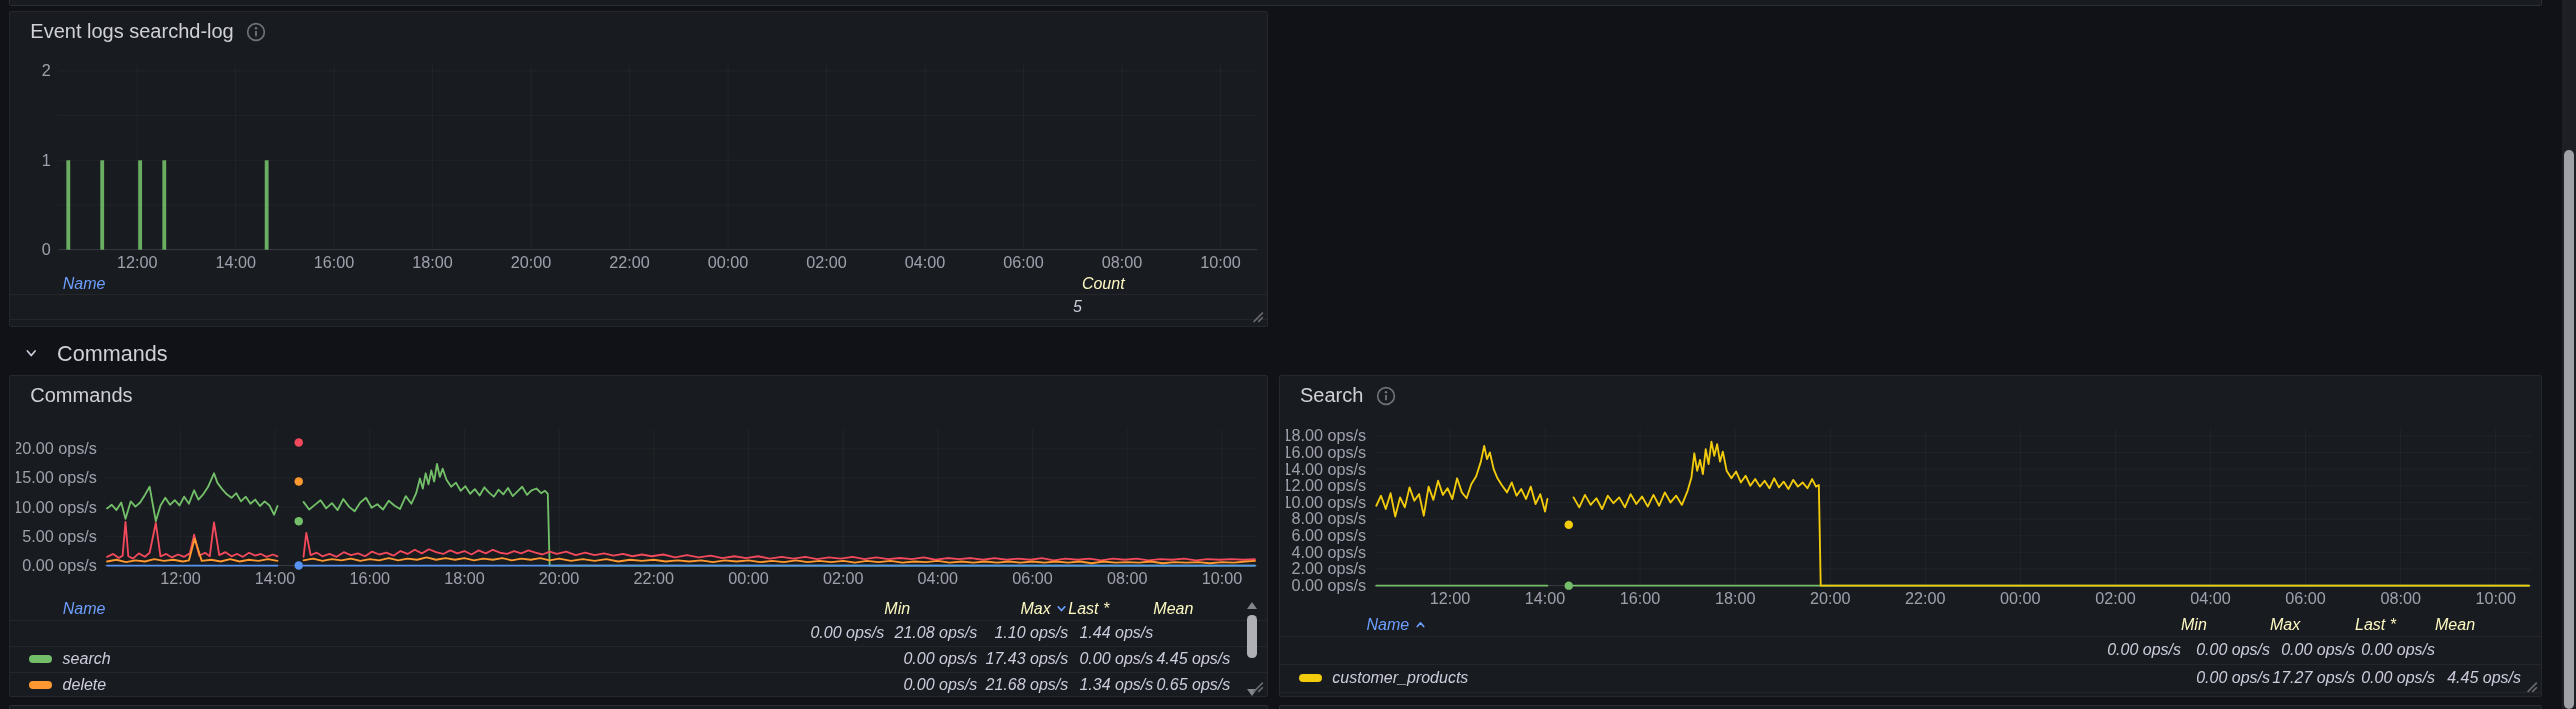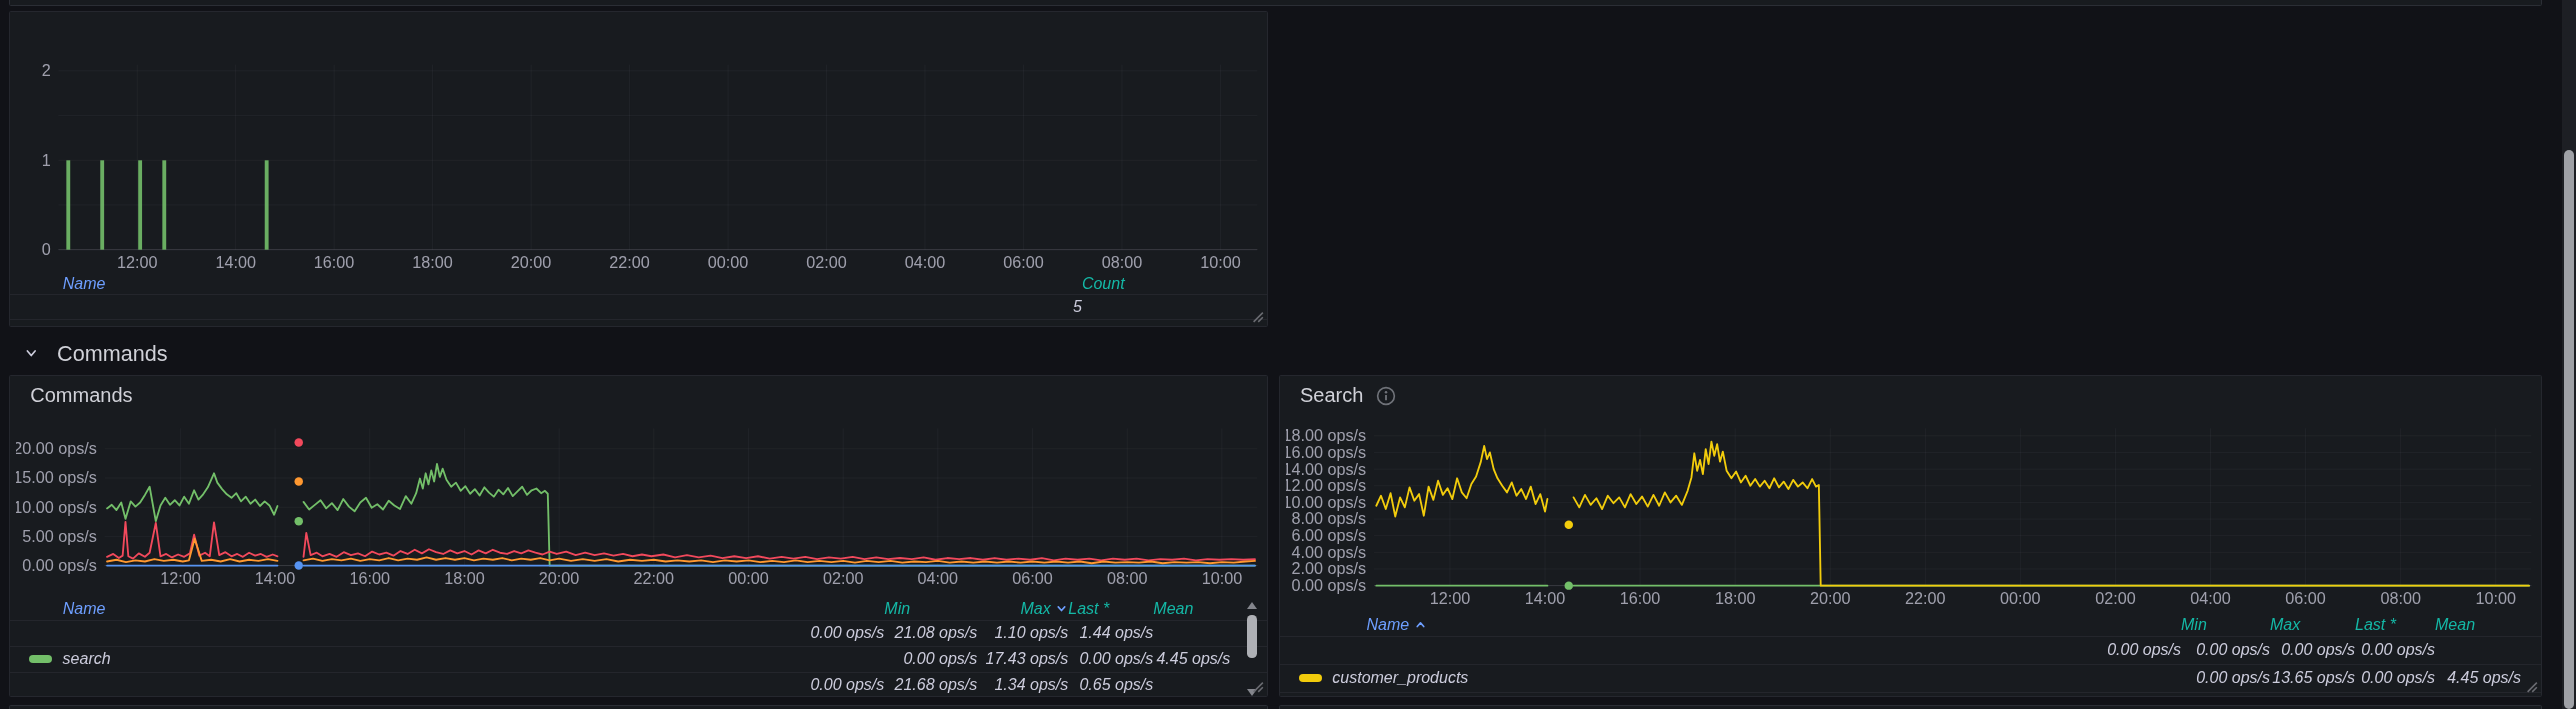--- a/index.html
+++ b/index.html
@@ -17,21 +17,21 @@
   .panel-title { font-size:20px; font-weight:500; color:#d0d1d8; white-space:nowrap; cursor:pointer; }
   .info-icon { display:inline-flex; width:20px; height:20px; opacity:.75; cursor:pointer; }
   .chart { position:absolute; left:6.2px; right:5.4px; }
   
   .legend { position:absolute; left:0; right:0; font-size:16px; }
   .lrow { display:grid; align-items:center;font-style:italic; }
   .divider-top { border-top:0.8px solid #24262c; }
   .lhead { color:#6e9fff; font-weight:500; }
   .lhead .sortable { cursor:pointer; display:inline-flex; align-items:center; gap:4.6px; }
   .cnum { text-align:right; white-space:nowrap; color:#ccccdc; }
-  .lhead .cnum { color:#14b8a6; }
+  .lhead .cnum { color:#fef9c3; }
   .namecell { display:flex; align-items:center; white-space:nowrap; overflow:hidden; }
   .sw { display:inline-block; width:23px; height:7.7px; border-radius:4.6px; margin-right:10.8px; flex:none; cursor:pointer; }
   .series-name { cursor:pointer; }
   
   .legend-simple .lrow { grid-template-columns:minmax(0,1fr) 170px; padding:0 15.4px 0 18.5px; height:25px; }
   .legend-simple .lrow.lhead { height:21.6px; }
   .legend-simple .lhead .name-h { padding-left:34px; }
   
   .legend-stats .lrow { padding-left:18.5px; }
   .commands-legend .lrow { grid-template-columns:minmax(0,1fr) 93px 91px 85px 77px; padding-right:37px; height:26px; }
@@ -54,20 +54,30 @@
   .tri-down { position:absolute; bottom:1.5px; left:0.8px; width:0; height:0; border-left:5.4px solid transparent; border-right:5.4px solid transparent; border-top:7.7px solid #84868d; cursor:pointer; }
   .mini-thumb { position:absolute; top:15.4px; left:1.5px; width:9.3px; height:43px; border-radius:4.6px; background:#aeb0b5; cursor:pointer; }
   .resize-handle { position:absolute; right:3.1px; bottom:2.3px; width:15.4px; height:15.4px; cursor:nwse-resize; }
 </style>
 </head>
 <body>
 
 <div class="sliver" style="left:9.3px; top:-17px; width:2533px; height:23px;"></div>
 
 <section class="panel" style="left:9.3px; top:10.8px; width:1259px; height:316px;">
+  <div class="panel-header">
+    <span class="panel-title">Event logs searchd-log</span>
+    <span class="info-icon">
+      <svg viewBox="0 0 22 22" width="20" height="20">
+          <circle cx="11" cy="11" r="9.2" fill="none" stroke="#8d9097" stroke-width="1.8"></circle>
+          <line x1="11" y1="10" x2="11" y2="15.6" stroke="#8d9097" stroke-width="2"></line>
+          <circle cx="11" cy="6.9" r="1.4" fill="#8d9097"></circle>
+        </svg>
+    </span>
+  </div>
   <div class="chart" style="top:37px; height:224px;"><svg width="1246" height="224" font-family="Liberation Sans, sans-serif" viewBox="0 0 1616 290">
         <line x1="157.2" y1="20" x2="157.2" y2="260.0" stroke="rgba(204,204,220,0.07)"></line>
         <text x="157.2" y="284" text-anchor="middle" font-size="21" fill="rgba(204,204,220,0.75)">12:00</text>
         <line x1="284.9" y1="20" x2="284.9" y2="260.0" stroke="rgba(204,204,220,0.07)"></line>
         <text x="284.9" y="284" text-anchor="middle" font-size="21" fill="rgba(204,204,220,0.75)">14:00</text>
         <line x1="412.6" y1="20" x2="412.6" y2="260.0" stroke="rgba(204,204,220,0.07)"></line>
         <text x="412.6" y="284" text-anchor="middle" font-size="21" fill="rgba(204,204,220,0.75)">16:00</text>
         <line x1="540.3" y1="20" x2="540.3" y2="260.0" stroke="rgba(204,204,220,0.07)"></line>
         <text x="540.3" y="284" text-anchor="middle" font-size="21" fill="rgba(204,204,220,0.75)">18:00</text>
         <line x1="668.1" y1="20" x2="668.1" y2="260.0" stroke="rgba(204,204,220,0.07)"></line>
@@ -208,20 +218,24 @@
       <span class="namecell">
         <i class="sw" style="background: rgb(115, 191, 105);"></i>
         <span class="series-name">search</span>
       </span>
       <span class="cnum">0.00 ops/s</span>
       <span class="cnum">17.43 ops/s</span>
       <span class="cnum">0.00 ops/s</span>
       <span class="cnum">4.45 ops/s</span>
     </div>
     <div class="lrow divider-top">
+      <span class="namecell">
+        <i class="sw" style="background: rgb(255, 152, 48);"></i>
+        <span class="series-name">delete</span>
+      </span>
       <span class="cnum">0.00 ops/s</span>
       <span class="cnum">21.68 ops/s</span>
       <span class="cnum">1.34 ops/s</span>
       <span class="cnum">0.65 ops/s</span>
     </div>
   </div>
   <div class="mini-scroll" style="top:224px; height:97px;">
     <span class="tri-up"></span>
     <span class="mini-thumb"></span>
     <span class="tri-down"></span>
@@ -320,21 +334,21 @@
       <span class="cnum">0.00 ops/s</span>
       <span class="cnum">0.00 ops/s</span>
       <span class="cnum">0.00 ops/s</span>
     </div>
     <div class="lrow divider-top">
       <span class="namecell">
         <i class="sw" style="background: rgb(242, 204, 12);"></i>
         <span class="series-name">customer_products</span>
       </span>
       <span class="cnum">0.00 ops/s</span>
-      <span class="cnum">13.65 ops/s</span>
+      <span class="cnum">17.27 ops/s</span>
       <span class="cnum">0.00 ops/s</span>
       <span class="cnum">4.45 ops/s</span>
     </div>
     <div class="divider-top" style="height:0.8px;"></div>
   </div>
   <span class="resize-handle">
     <svg viewBox="0 0 20 20" width="15.4" height="15.4">
         <line x1="18" y1="6" x2="6" y2="18" stroke="#6a6c72" stroke-width="2"></line>
         <line x1="18" y1="12" x2="12" y2="18" stroke="#6a6c72" stroke-width="2"></line>
       </svg>

